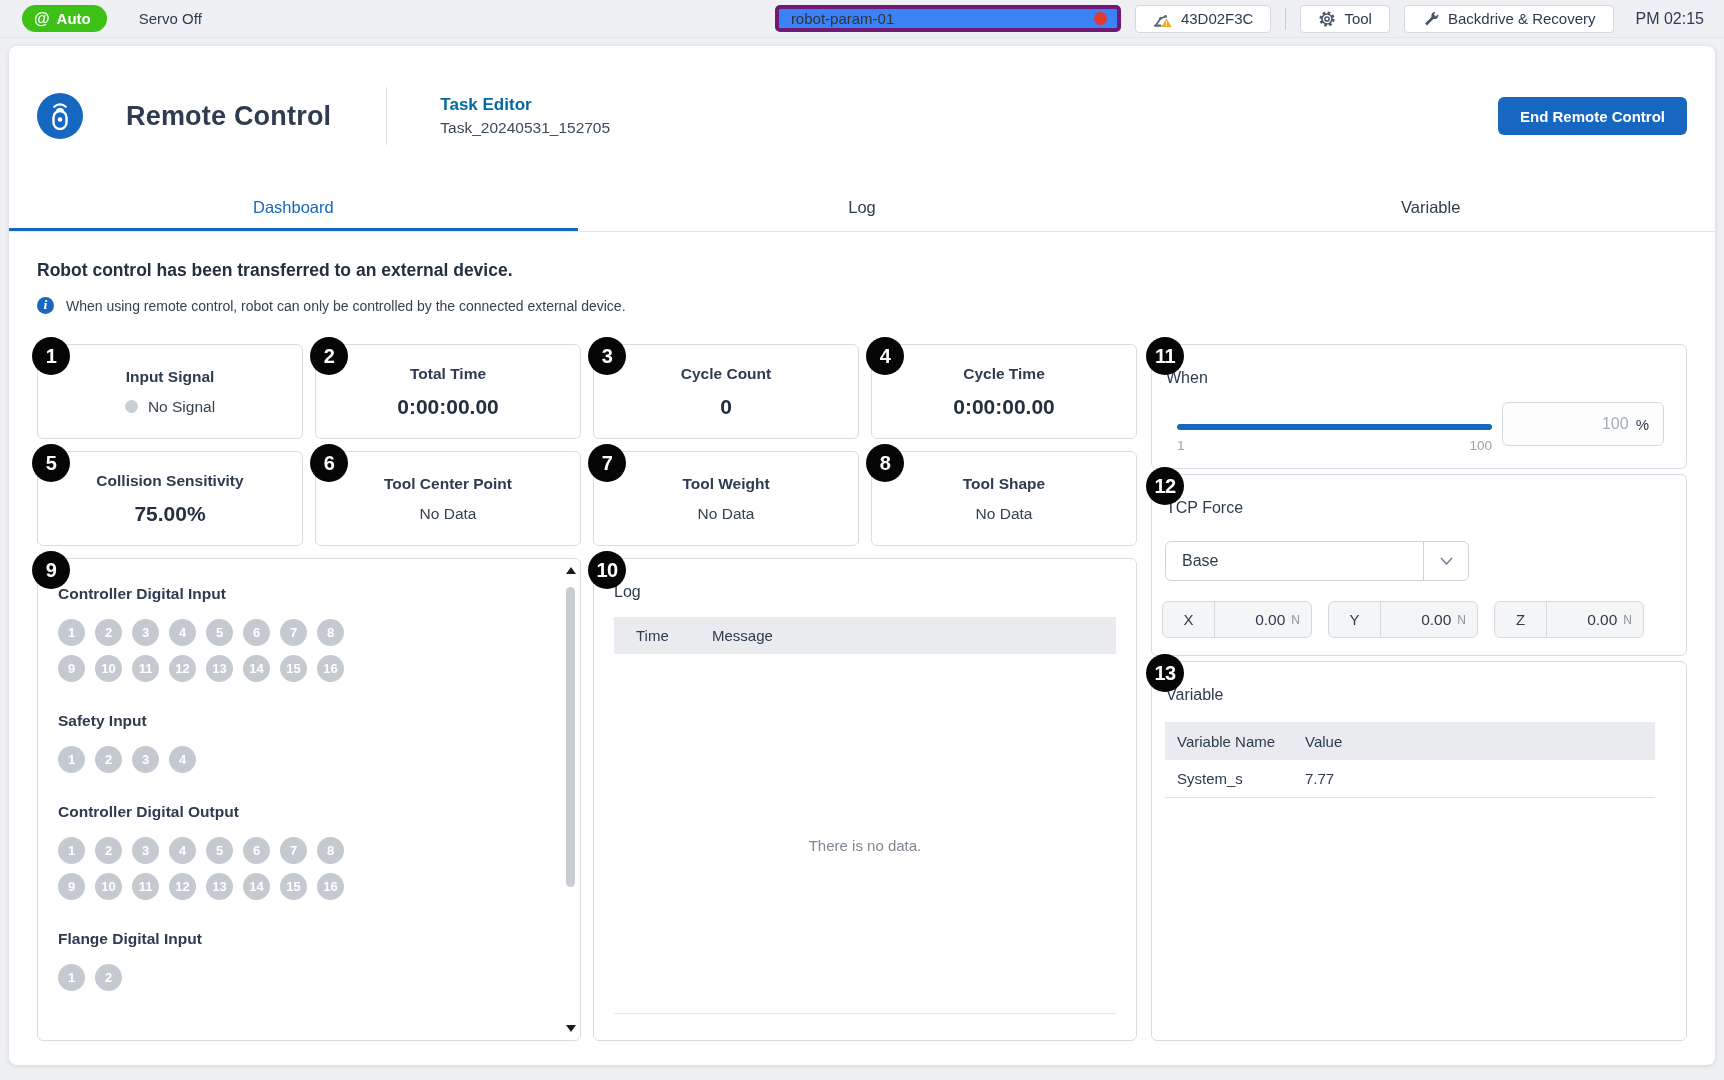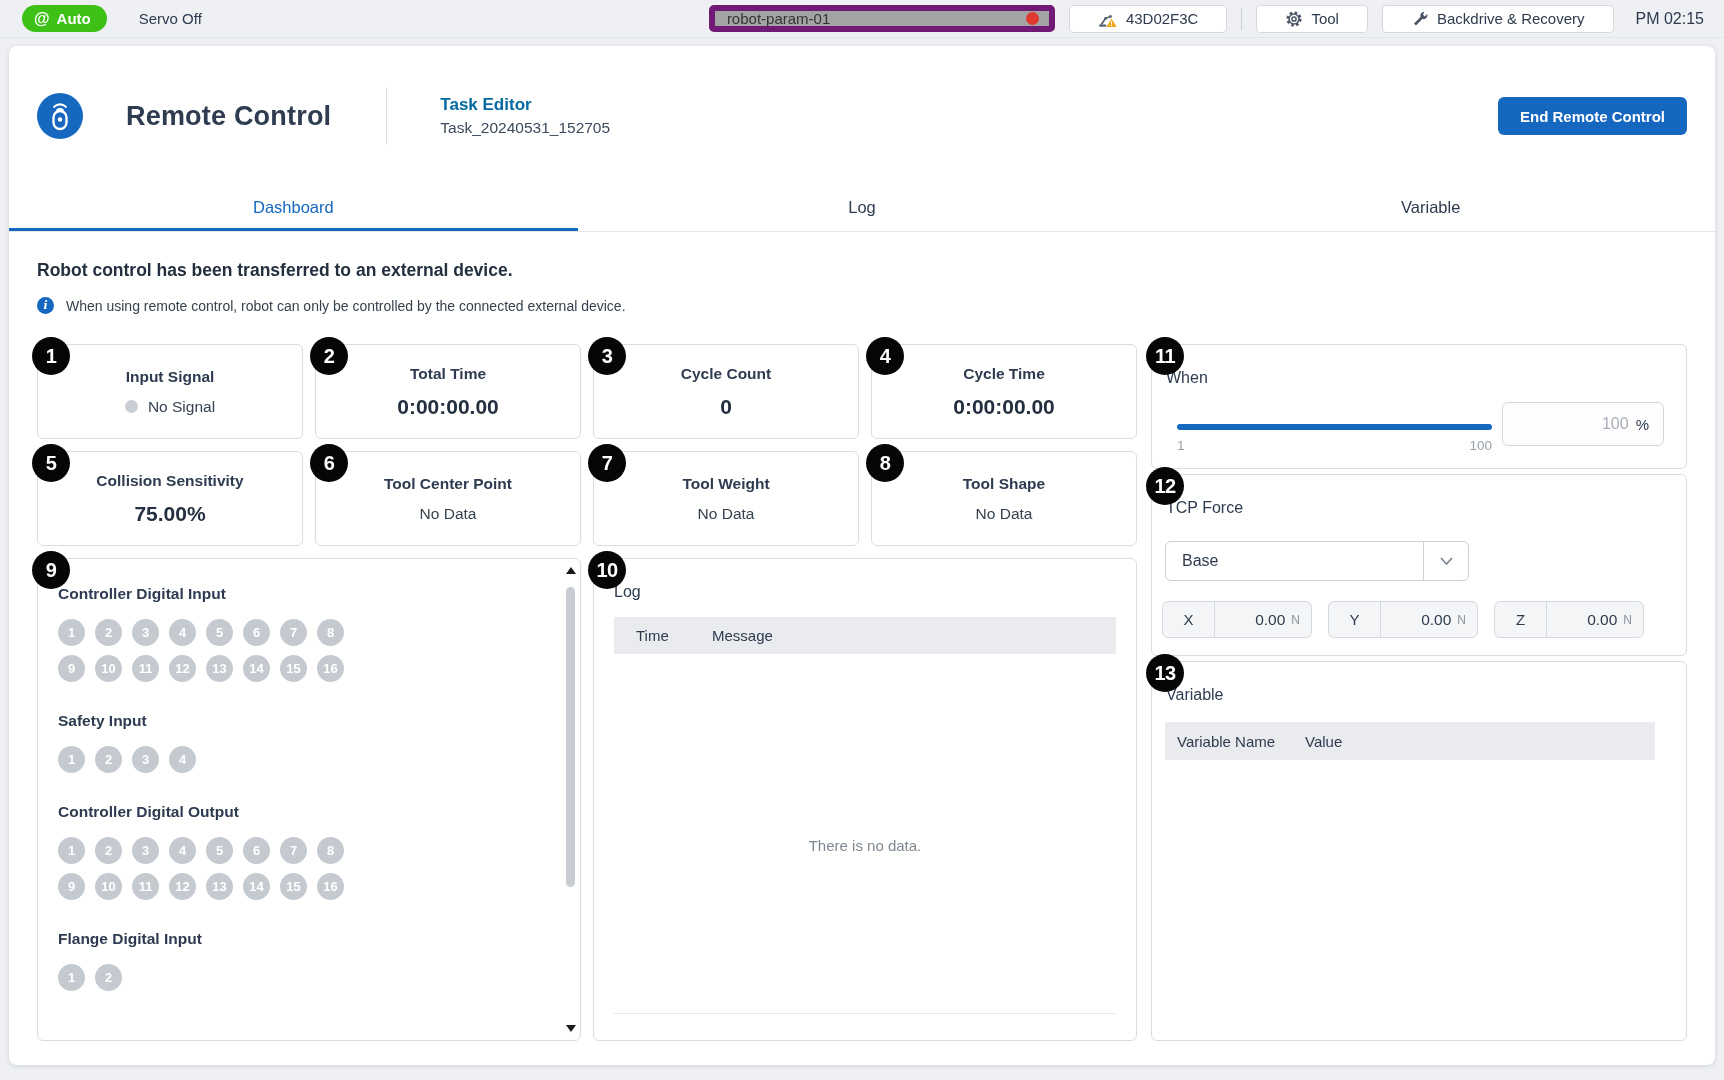--- a/index.html
+++ b/index.html
@@ -16,28 +16,28 @@
   }
   .auto-badge {
     display:flex; align-items:center; gap:7px; background:#3ec117; color:#fff;
     font-weight:700; font-size:15px; height:27px; padding:0 16px 0 12px;
     border-radius:14px; cursor:pointer;
   }
   .auto-badge .at { font-size:16px; font-weight:700; line-height:1; }
   .servo { margin-left:32px; font-size:15px; color:#2e3b4e; }
   .topbar-right { margin-left:auto; display:flex; align-items:center; gap:14px; }
   .param-field {
-    width:346px; height:27px; background:#a3a3a3; border:6px solid #701a75;
+    width:346px; height:27px; background:#3b82f6; border:4px solid #701a75;
     border-radius:5px; display:flex; align-items:center; padding:0 10px 0 12px;
     font-size:15px; color:#333;
   }
   .rec-dot { margin-left:auto; width:13px; height:13px; border-radius:50%; background:#e03a2f; }
   .tb-btn {
     height:28px; background:#fff; border:1px solid #d5d9de; border-radius:4px;
-    display:flex; align-items:center; gap:8px; padding:0 28px; font-size:15px;
+    display:flex; align-items:center; gap:8px; padding:0 17px; font-size:15px;
     color:#2e3b4e; cursor:pointer;
   }
   .tb-sep { width:1px; height:22px; background:#c9ced4; }
   .clock { font-size:16px; color:#2e3b4e; margin-left:8px; white-space:nowrap; }
 
   
   .main-card {
     position:absolute; left:9px; top:46px; width:1706px; height:1019px;
     background:#fff; border-radius:8px; box-shadow:0 1px 5px rgba(30,40,60,.14);
   }
@@ -424,18 +424,24 @@
         </div>
 
         <div class="panel var-panel">
           <span class="num-badge">13</span>
           <div class="panel-label">Variable</div>
           <div class="var-table">
             <div class="var-head">
               <span class="vcol-name">Variable Name</span>
               <span class="vcol-value">Value</span>
             </div>
+            <div id="var-rows">
+                <div class="var-row">
+                  <span class="vcol-name">System_s</span>
+                  <span class="vcol-value">7.77</span>
+                </div>
+              </div>
           </div>
         </div>
       </div>
     </div>
   </div>
 </div>
 
 </body></html>

